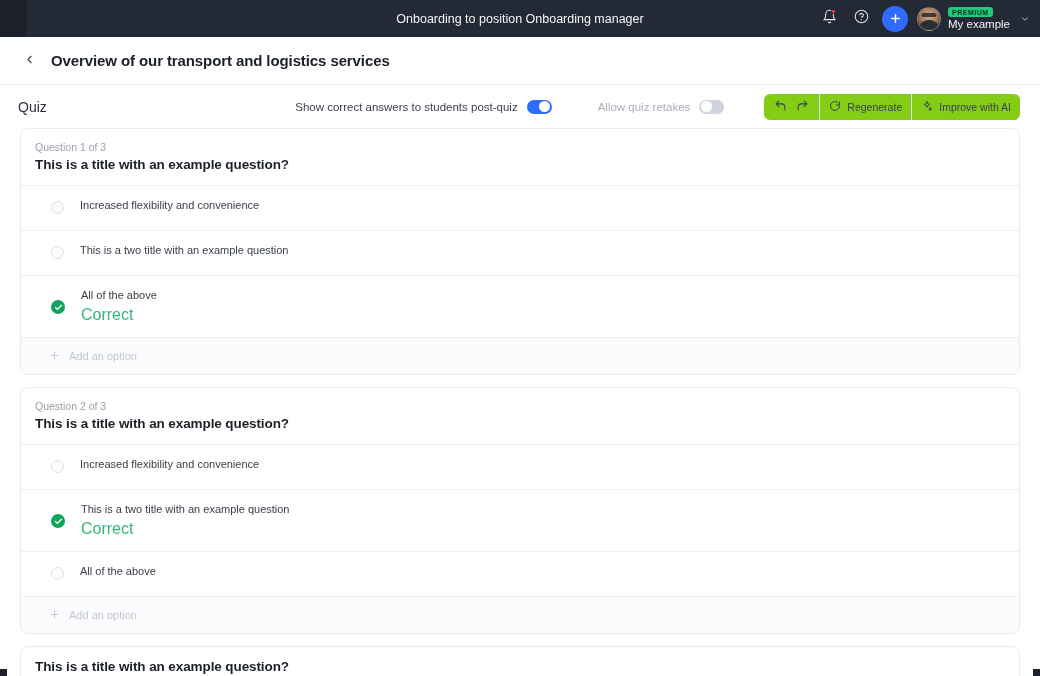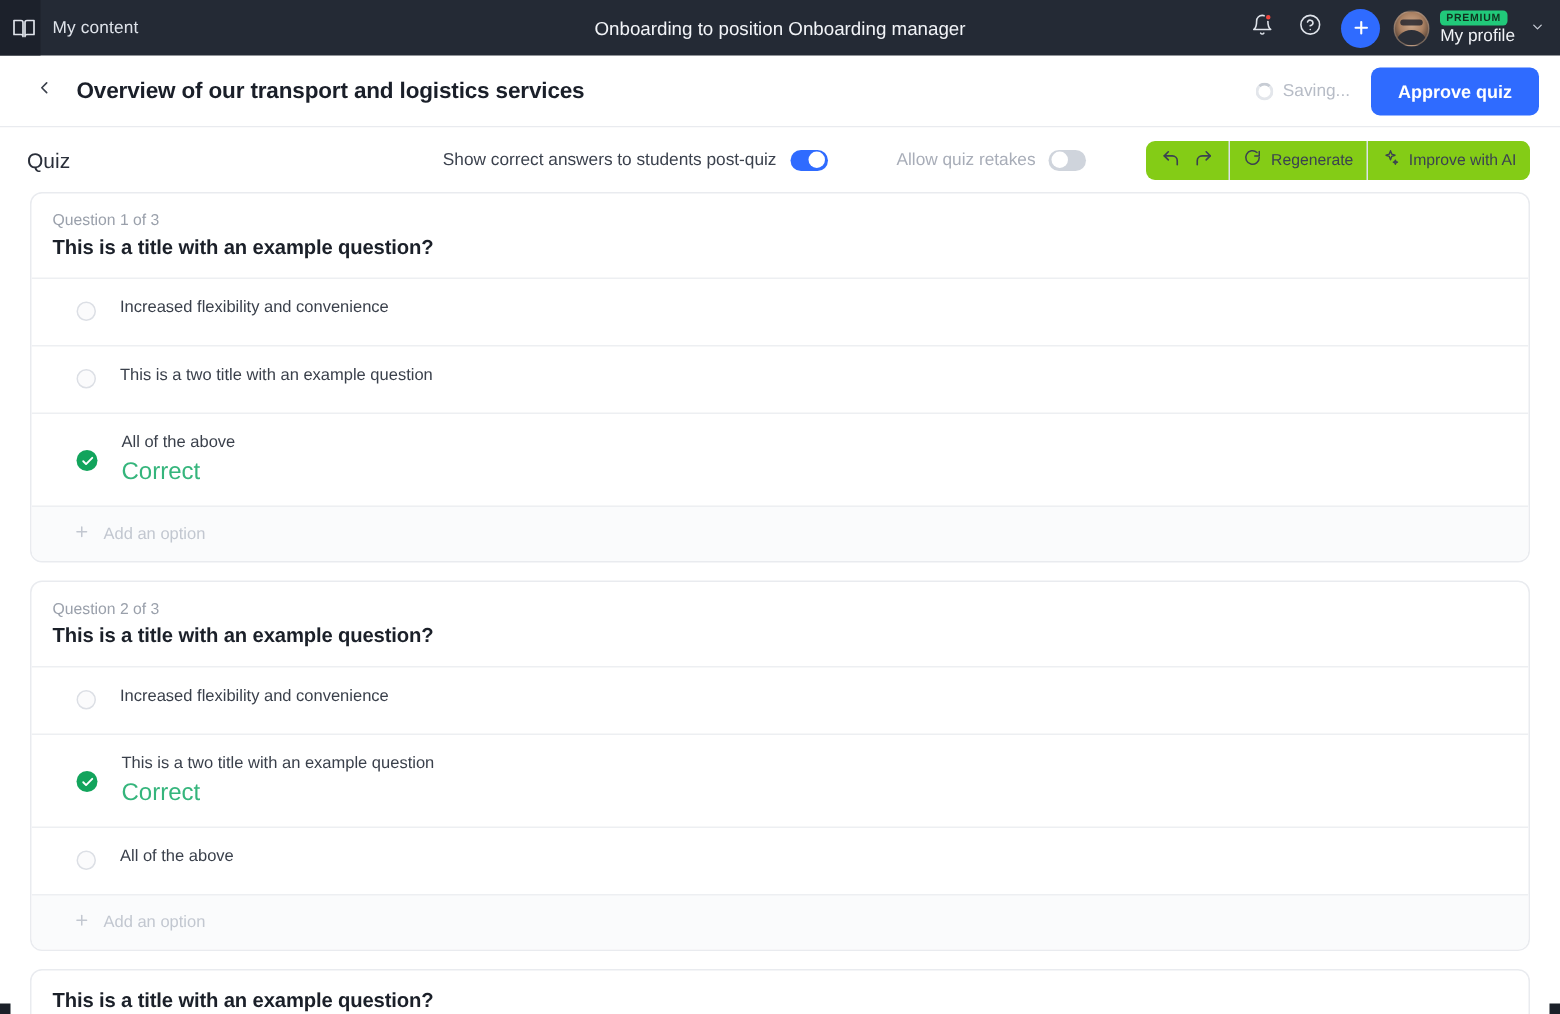--- a/index.html
+++ b/index.html
@@ -200,29 +200,20 @@
   }
   .corner-mark.left { left: 0; }
   .corner-mark.right { right: 0; }
 </style>
 </head>
 <body>
 
 <div class="topnav">
   <div class="nav-left-strip"></div>
 
-  <div class="nav-mycontent">
-    <span class="book-icon">
-      <svg width="16" height="16" viewBox="0 0 24 24" fill="none" stroke="#dfe3ea" stroke-width="1.7" stroke-linecap="round" stroke-linejoin="round">
-        <path d="M2 4h7a2 2 0 0 1 2 2v14a2 2 0 0 0-2-2H2z"></path>
-        <path d="M22 4h-7a2 2 0 0 0-2 2v14a2 2 0 0 1 2-2h7z"></path>
-      </svg>
-    </span>
-    <span class="nav-mycontent-label">My content</span>
-  </div>
 
   <div class="nav-center">Onboarding to position Onboarding manager</div>
 
   <div class="nav-right">
     <div class="nav-icon-btn">
       <span>
         <svg width="15" height="15" viewBox="0 0 24 24" fill="none" stroke="#dfe3ea" stroke-width="1.7" stroke-linecap="round" stroke-linejoin="round">
           <path d="M18 8a6 6 0 1 0-12 0c0 7-3 9-3 9h18s-3-2-3-9"></path>
           <path d="M13.7 21a2 2 0 0 1-3.4 0"></path>
         </svg>
@@ -246,48 +237,41 @@
           <line x1="12" y1="5" x2="12" y2="19"></line>
           <line x1="5" y1="12" x2="19" y2="12"></line>
         </svg>
       </span>
     </div>
 
     <div class="profile-wrap">
       <span class="avatar"></span>
       <span class="profile-text">
         <span class="premium-badge">PREMIUM</span>
-        <span class="profile-name">My profile</span>
+        <span class="profile-name">My example</span>
       </span>
       <span class="chev-down">
         <svg width="10" height="10" viewBox="0 0 24 24" fill="none" stroke="#c3c8d2" stroke-width="2.2" stroke-linecap="round" stroke-linejoin="round">
           <polyline points="6 9 12 15 18 9"></polyline>
         </svg>
       </span>
     </div>
   </div>
 </div>
 
 <div class="header">
   <div class="back-btn">
     <span>
       <svg width="13" height="13" viewBox="0 0 24 24" fill="none" stroke="#3a404b" stroke-width="2" stroke-linecap="round" stroke-linejoin="round">
         <polyline points="15 18 9 12 15 6"></polyline>
       </svg>
     </span>
   </div>
   <div class="page-title">Overview of our transport and logistics services</div>
 
-  <div class="header-right">
-    <div class="saving">
-      <span class="spinner"></span>
-      <span>Saving...</span>
-    </div>
-    <button class="approve-btn">Approve quiz</button>
-  </div>
 </div>
 
 <div class="quizbar">
   <div class="quizbar-title">Quiz</div>
 
   <div class="quizbar-right">
     <div class="toggle-group">
       <span class="toggle-label">Show correct answers to students post-quiz</span>
       <span class="switch on">
           <span class="knob"></span>

